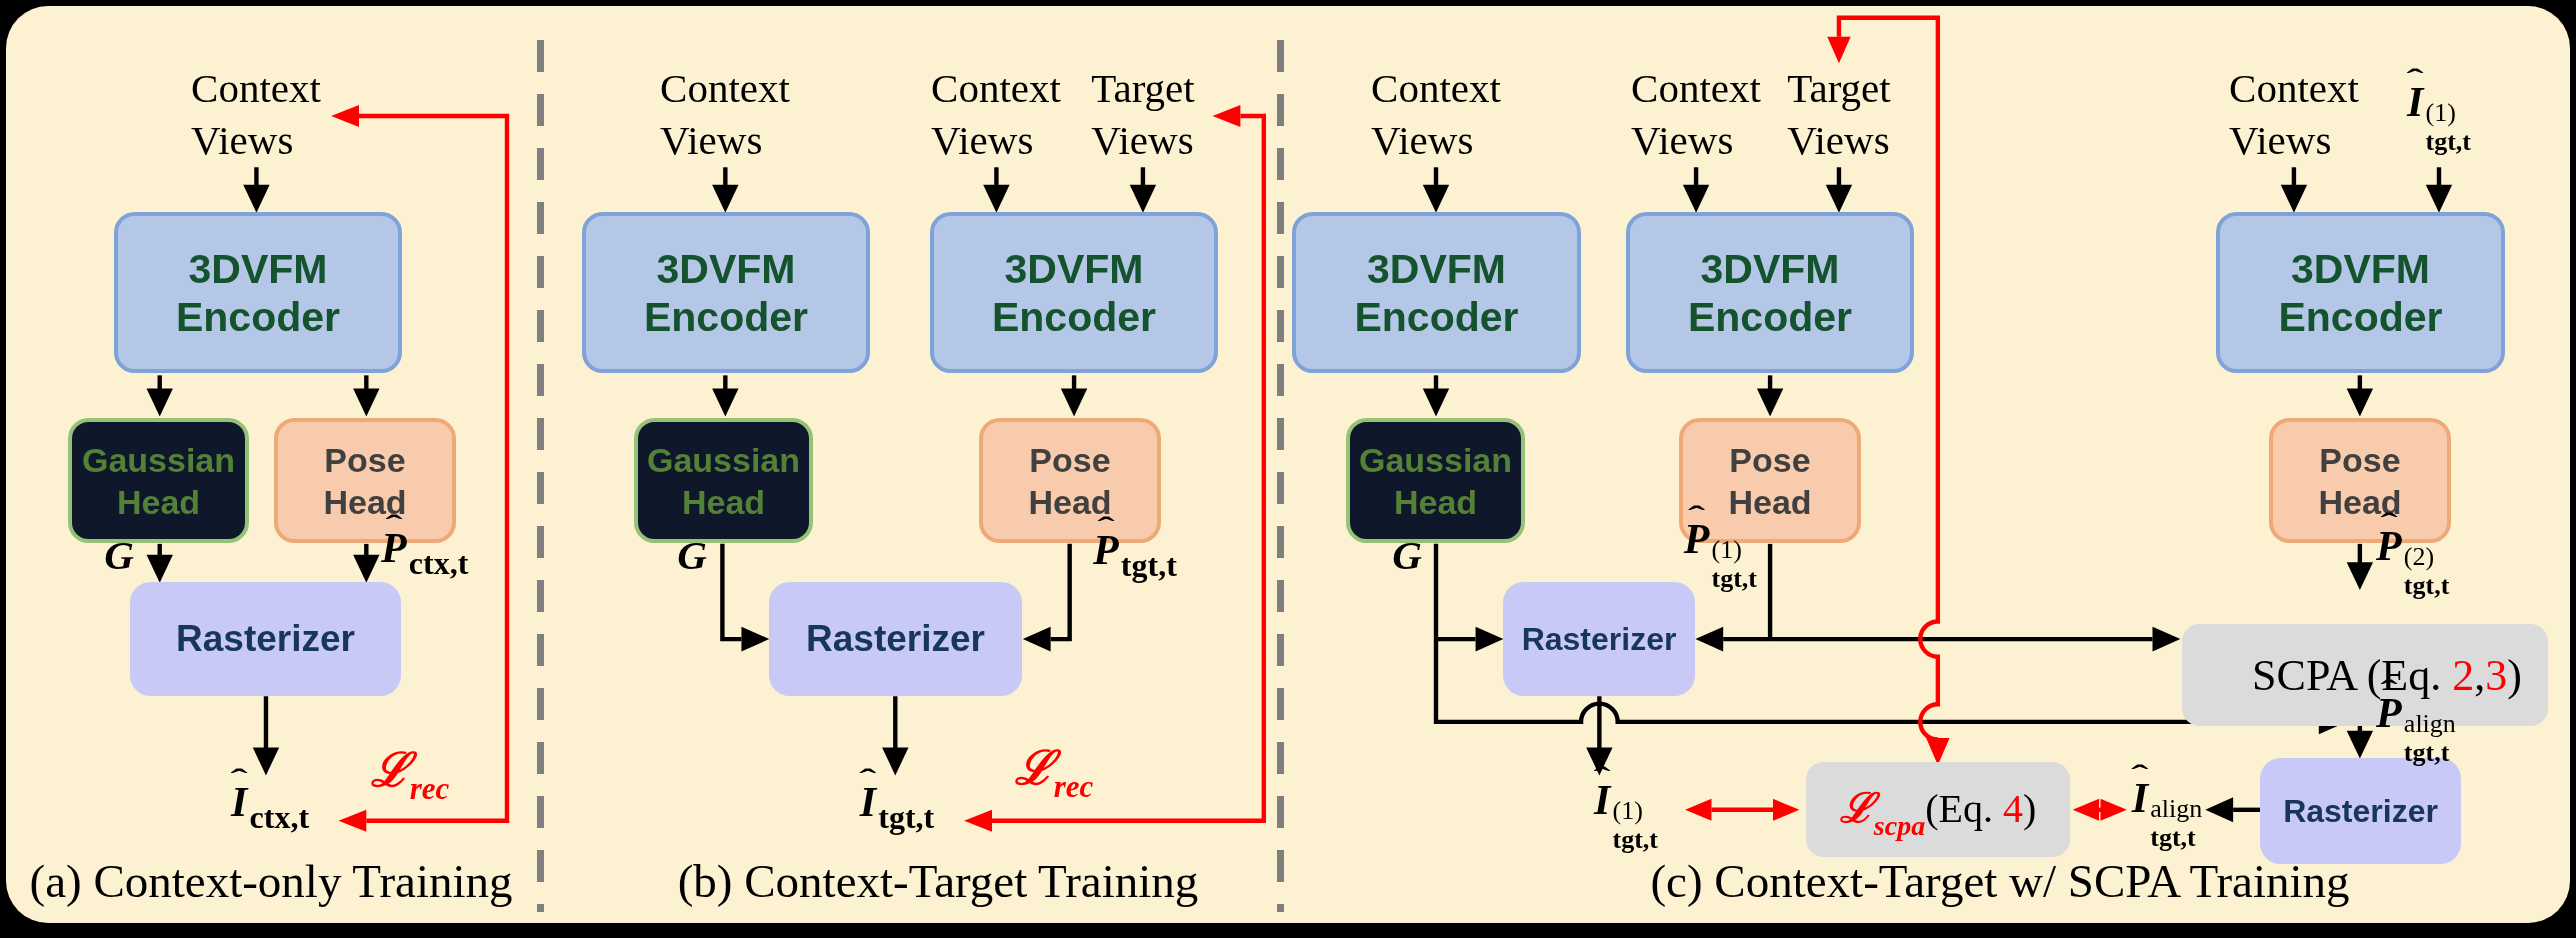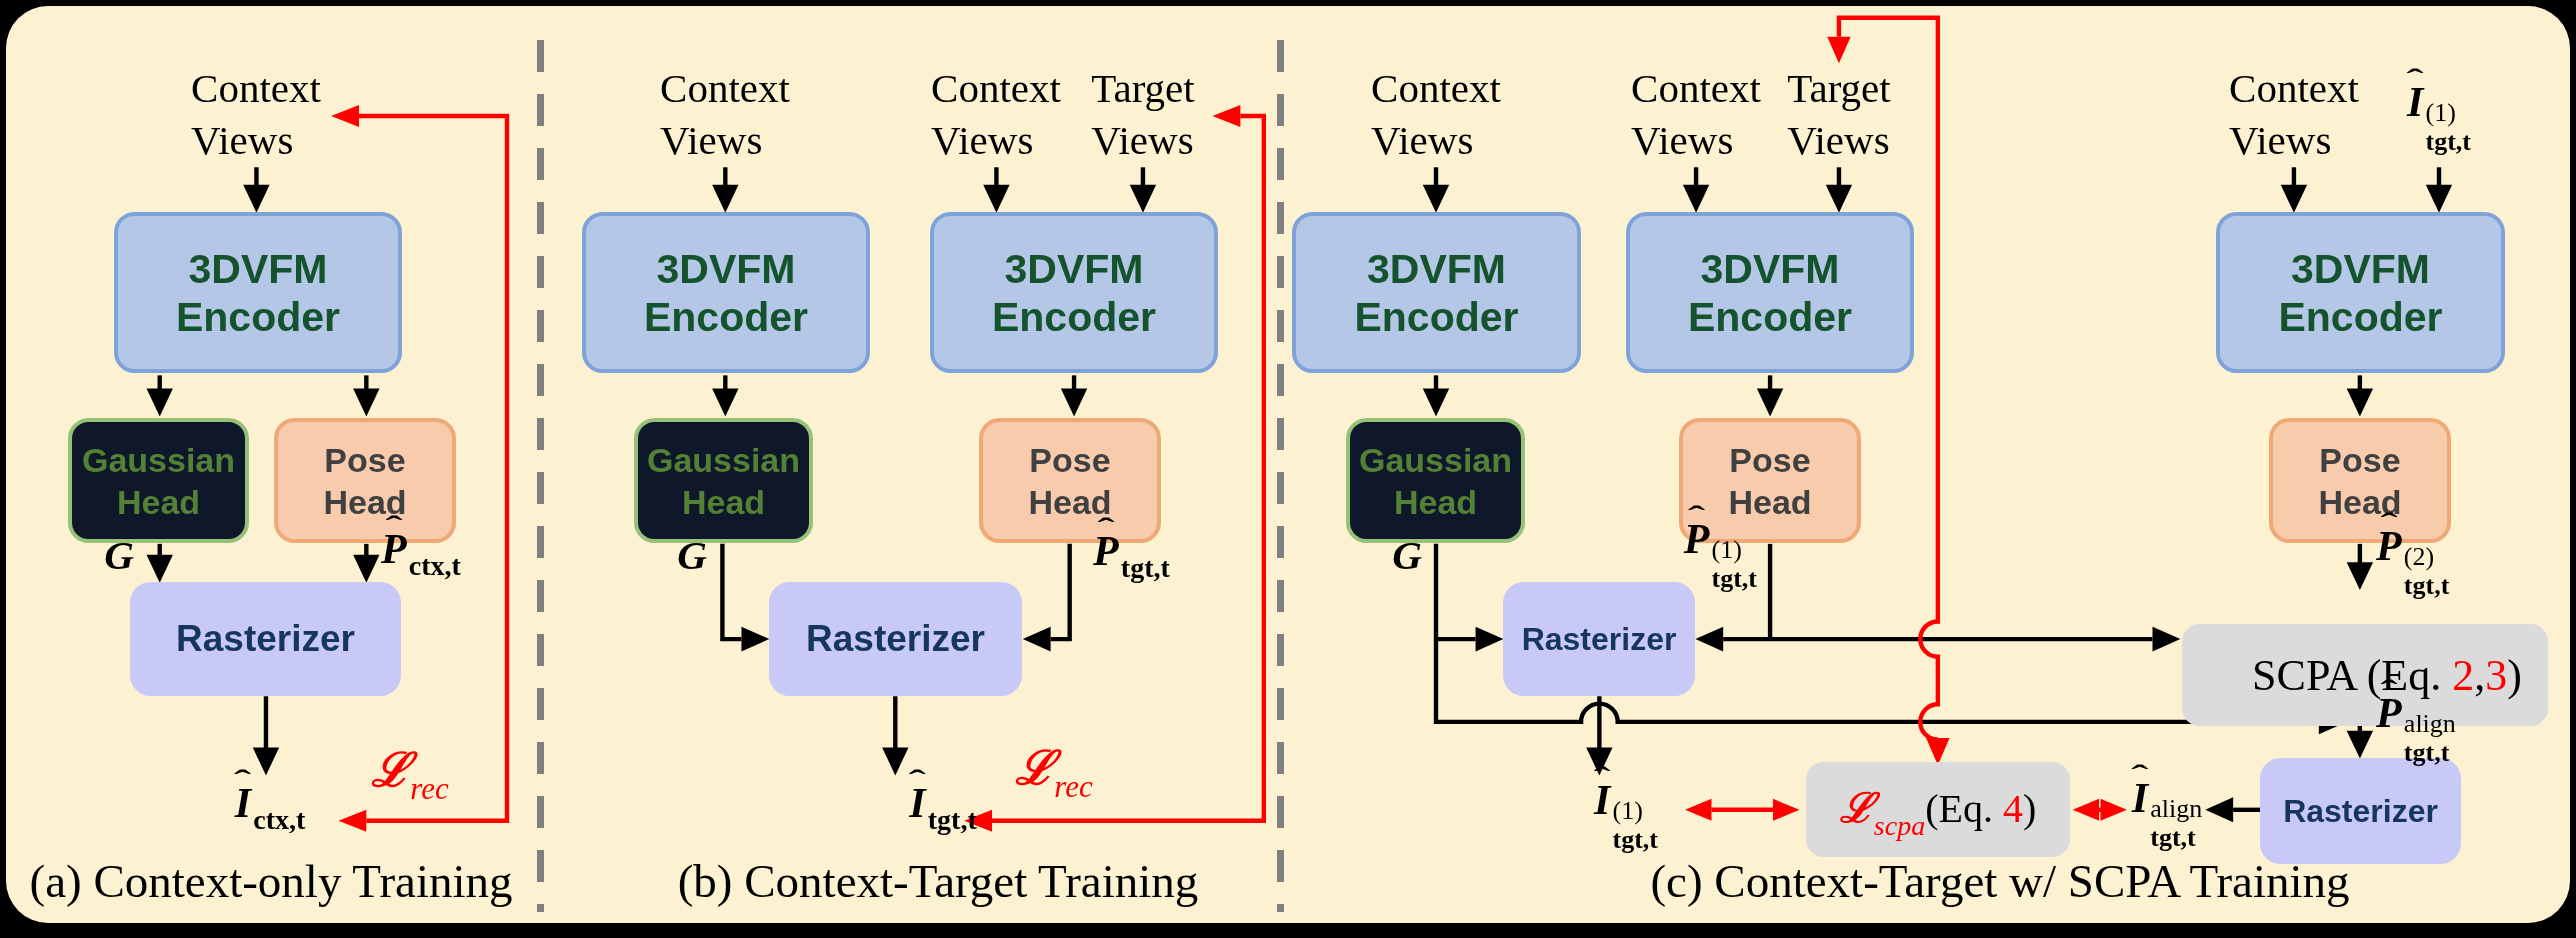--- a/index.html
+++ b/index.html
@@ -33,30 +33,30 @@
   .rvcenter { transform:translate(-100%,-50%); }
   .views { text-align:left; font-size:41px; line-height:52px; transform:translateX(-50%); }
   .caption { font-size:47px; transform:translate(-50%,-50%); }
   .mv { font-family:"Liberation Serif", serif; font-style:italic; font-weight:bold; font-size:42px; }
   .gv { font-size:41px; }
   .hatv { position:relative; display:inline-block; }
   .hatv::after {
     content:"ˆ"; position:absolute; left:50%; top:-0.52em;
     transform:translateX(-50%) scaleX(1.7); font-size:0.72em; font-style:normal; font-weight:bold;
   }
-  .msub { font-family:"Liberation Serif", serif; font-size:28px; font-weight:bold; vertical-align:-11.7px; margin-left:2.2px; font-style:normal;}
+  .msub { font-family:"Liberation Serif", serif; font-size:32px; font-weight:bold; vertical-align:-11.7px; margin-left:2.2px; font-style:normal;}
   .stack {
     display:inline-flex; flex-direction:column; align-items:flex-start;
     font-family:"Liberation Serif", serif; font-size:26px; line-height:29px;
     margin-left:2.2px; transform:translateY(5.9px); font-weight:normal;
   }
   .stack .ssub { font-weight:bold; }
   .red { color:#FF0000; }
   .lvar { font-family:"Liberation Serif", serif; font-style:italic; font-weight:bold; font-size:47px; }
-  .lsub { font-family:"Liberation Serif", serif; font-style:italic; font-weight:normal; font-size:31px; vertical-align:-13px; }
+  .lsub { font-family:"Liberation Serif", serif; font-style:italic; font-weight:bold; font-size:31px; vertical-align:-13px; }
   .serifbit { font-family:"Liberation Serif", serif; font-size:42px; }
   .scpatext { font-size:44px; }
 </style>
 </head>
 <body>
 
 <div id="canvas">
   <div id="sheet"></div>
   <div class="sep" style="left:537px;"></div>
   <div class="sep" style="left:1277px;"></div>
@@ -241,21 +241,21 @@
   </div>
   <div class="box rast" style="left:769px; top:582px; width:253px; height:114px;">
     <div>Rasterizer</div>
   </div>
   <div class="lbl center" style="left:692px; top:555px;">
     <span class="mv gv">G</span>
   </div>
   <div class="lbl vcenter" style="left:1093px; top:555px;">
     <span class="mv hatv">P</span><span class="msub">tgt,t</span>
   </div>
-  <div class="lbl center" style="left:943px; top:807px;">
+  <div class="lbl center" style="left:897px; top:807px;">
     <span class="mv hatv">I</span><span class="msub">tgt,t</span>
   </div>
   <div class="lbl center" style="left:1054px; top:769px;">
     <span class="lvar red">ℒ</span><span class="lsub red">rec</span>
   </div>
   <div class="lbl caption" style="left:938px; top:881px;">(b) Context-Target Training</div>
 
   <div class="lbl views" style="left:1436px; top:62px;">
     <div>Context</div>
     <div>Views</div>

